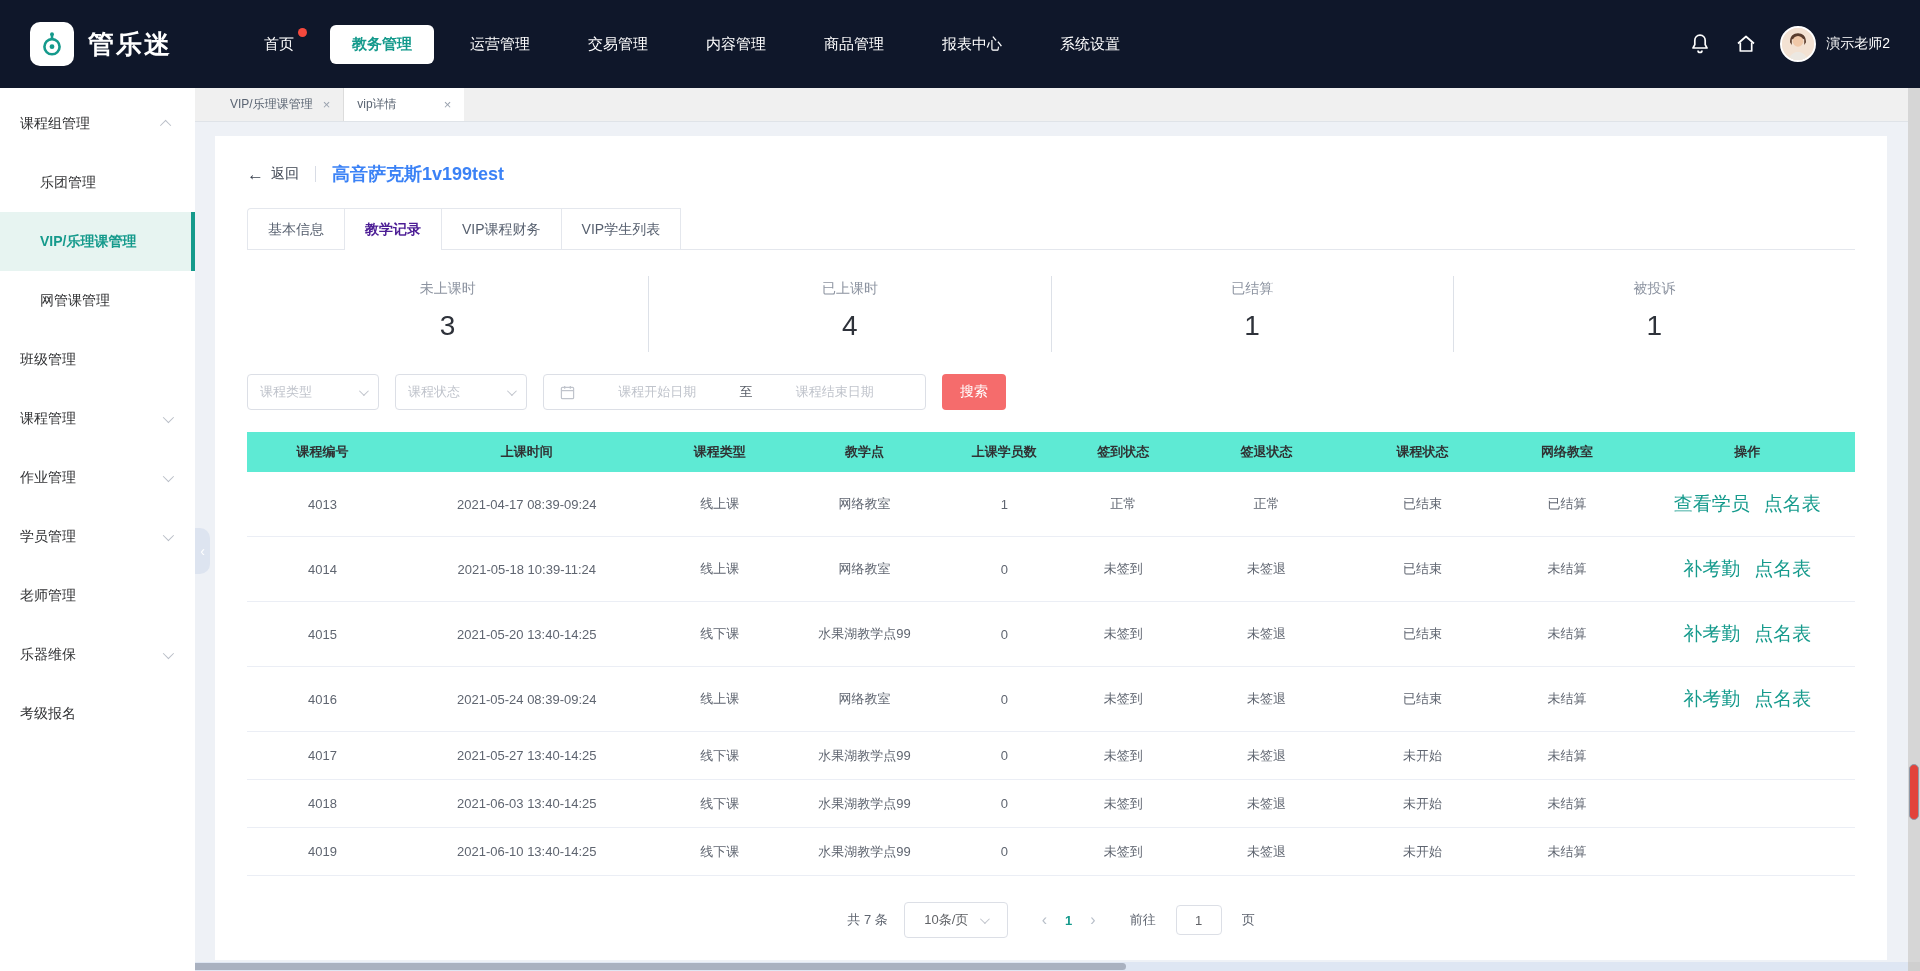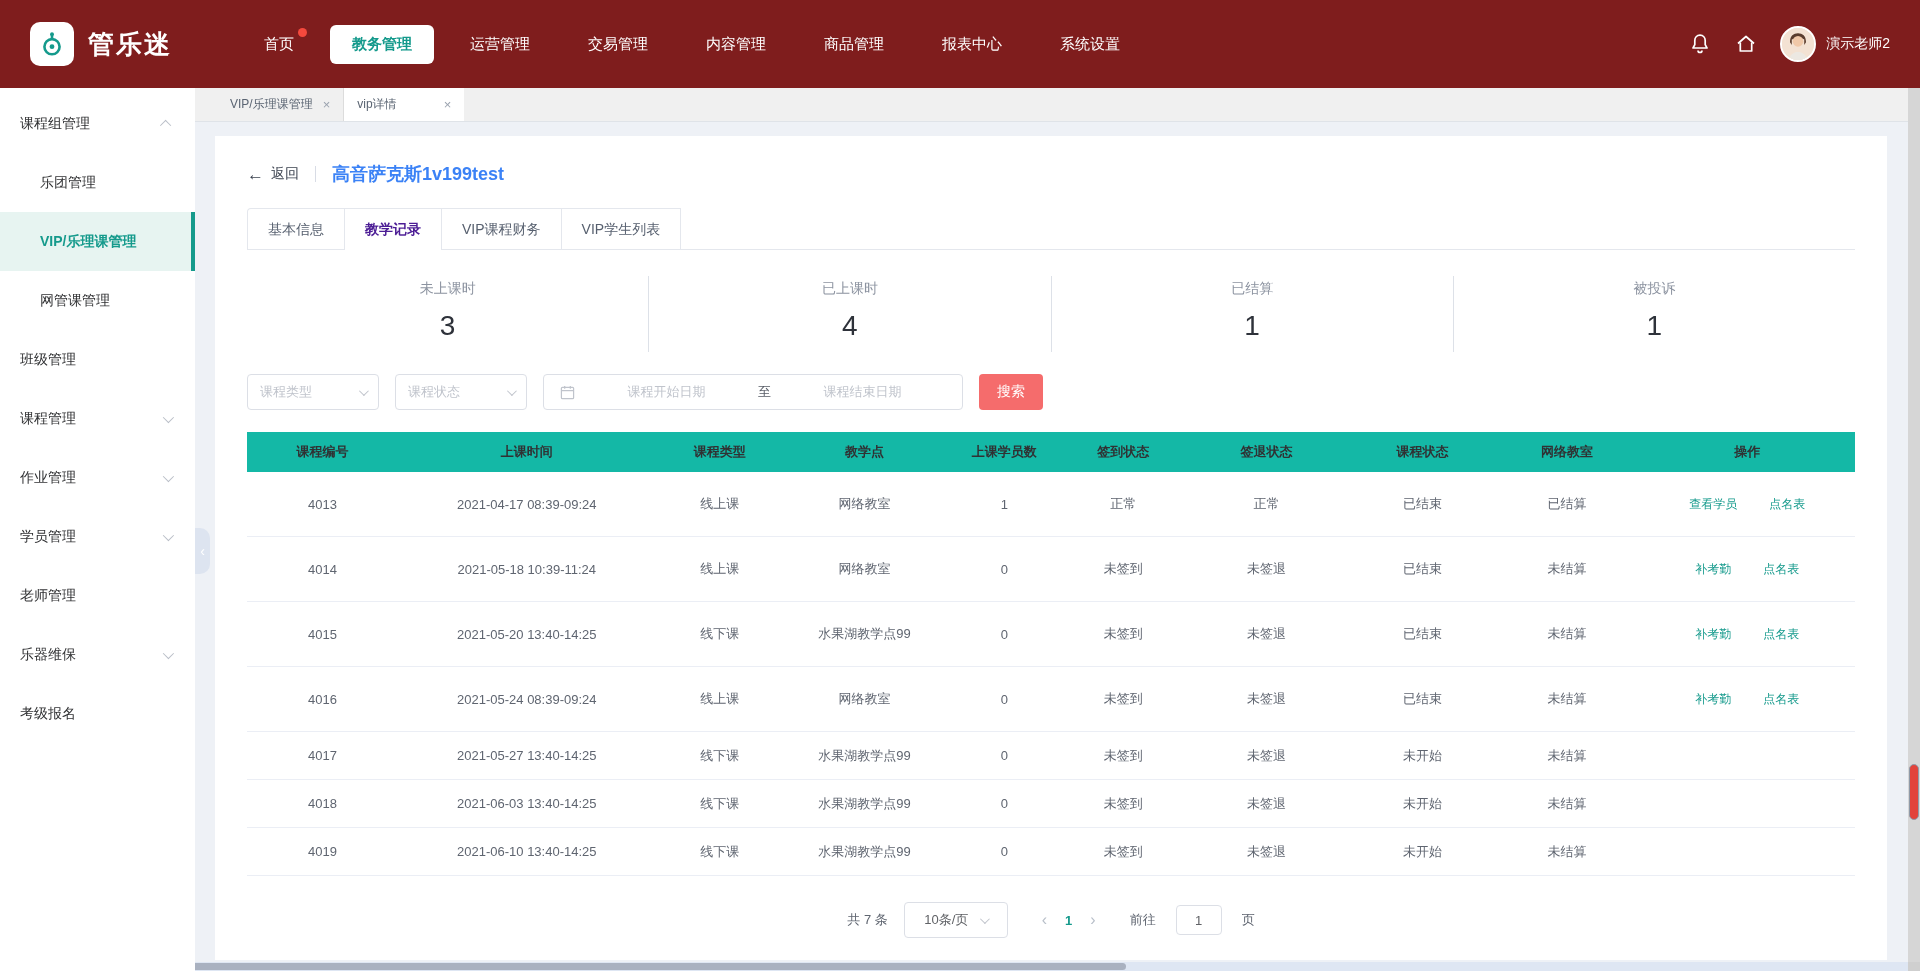--- a/index.html
+++ b/index.html
@@ -1,20 +1,20 @@
 <!DOCTYPE html>
 <html><head>
 <meta charset="utf-8">
 <style>
   * { margin:0; padding:0; box-sizing:border-box; }
   html,body { width:1920px; height:971px; font-family:"Liberation Sans","DejaVu Sans",sans-serif; }
   .screen { position:relative; width:1920px; height:971px; overflow:hidden; background:#eef1f6; }
 
   
-  .navbar { height:88px; background:#7f1d1d; display:flex; align-items:center; padding:0 30px; }
+  .navbar { height:88px; background:#0f172a; display:flex; align-items:center; padding:0 30px; }
   .brand { display:flex; align-items:center; gap:14px; width:212px; }
   .logo { width:44px; height:44px; background:#fff; border-radius:10px; display:flex; align-items:center; justify-content:center; flex:none; }
   .brand-name { color:#fff; font-size:26px; font-weight:700; letter-spacing:2px; white-space:nowrap; }
   .nav-items { display:flex; align-items:center; gap:14px; }
   .nav-item { position:relative; color:#fff; font-size:15px; padding:10px 22px; border-radius:6px; cursor:pointer; white-space:nowrap; }
   .nav-item.active { background:#fff; color:#159a8c; font-weight:700; }
   .nav-badge { position:absolute; top:3px; right:9px; width:9px; height:9px; background:#f5493d; border-radius:50%; }
   .nav-right { margin-left:auto; display:flex; align-items:center; gap:22px; }
   .nav-icon { width:24px; height:24px; cursor:pointer; display:block; }
   .avatar { width:36px; height:36px; border-radius:50%; border:2px solid #fff; overflow:hidden; background:#f3e2d3; cursor:pointer; flex:none; }
@@ -54,34 +54,34 @@
 
   .stats { display:flex; margin-top:26px; }
   .stat { flex:1; text-align:center; padding:4px 0 10px; border-right:1px solid #dde1e8; }
   .stat:last-child { border-right:none; }
   .stat-label { font-size:14px; color:#8c93a0; }
   .stat-value { font-size:28px; color:#2e323a; margin-top:12px; }
 
   .filters { display:flex; gap:16px; margin-top:22px; align-items:center; }
   .fselect { width:132px; height:36px; border:1px solid #dcdfe6; border-radius:4px; display:flex; align-items:center; justify-content:space-between; padding:0 12px; color:#c0c4cc; font-size:13px; background:#fff; cursor:pointer; }
   .fselect .chev { width:7px; height:7px; border-color:#c0c4cc; }
-  .fdate { width:420px; height:36px; border:1px solid #dcdfe6; border-radius:4px; display:flex; align-items:center; padding:0 16px; gap:8px; font-size:13px; background:#fff; cursor:text; }
+  .fdate { width:383px; height:36px; border:1px solid #dcdfe6; border-radius:4px; display:flex; align-items:center; padding:0 16px; gap:8px; font-size:13px; background:#fff; cursor:text; }
   .fdate .ph { color:#c0c4cc; flex:1; text-align:center; }
   .fdate .sep { color:#575c66; }
   .cal-icon { width:15px; height:15px; flex:none; }
   .search-btn { width:64px; height:36px; background:#f56c6c; color:#fff; border:none; border-radius:4px; font-size:14px; cursor:pointer; }
 
   .table { margin-top:22px; }
   .t-head, .t-row { display:grid; grid-template-columns:9.4% 16% 8% 10% 7.4% 7.4% 10.4% 9% 9% 13.4%; align-items:center; }
-  .t-head { background:#14b8a6; height:40px; }
+  .t-head { background:#5eead4; height:40px; }
   .t-head .t-cell { font-weight:700; color:#303133; }
   .t-cell { text-align:center; font-size:13px; color:#5f6570; overflow:hidden; white-space:nowrap; }
   .t-row { border-bottom:1px solid #ebeef5; height:65px; }
   .t-row.short { height:48px; }
-  .t-link { color:#159a8c; cursor:pointer; margin:0 16px; font-size:12px; }
+  .t-link { color:#159a8c; cursor:pointer; margin:0 7px; font-size:19px; }
 
   .pagination { display:flex; align-items:center; justify-content:center; gap:16px; margin-top:26px; font-size:13px; color:#5f6570; }
   .psize { width:104px; height:36px; border:1px solid #dcdfe6; border-radius:4px; display:flex; align-items:center; justify-content:center; gap:12px; color:#606266; cursor:pointer; background:#fff; }
   .psize .chev { width:7px; height:7px; border-color:#c0c4cc; }
   .pgroup { display:flex; align-items:center; gap:18px; margin:0 18px; }
   .parrow { color:#b8bfc9; font-size:16px; cursor:pointer; }
   .pcur { color:#159a8c; font-weight:700; }
   .pgoto { display:flex; align-items:center; gap:20px; }
   .pgoto-input { width:46px; height:30px; border:1px solid #dcdfe6; border-radius:4px; text-align:center; font-size:13px; color:#606266; font-family:inherit; }
 

